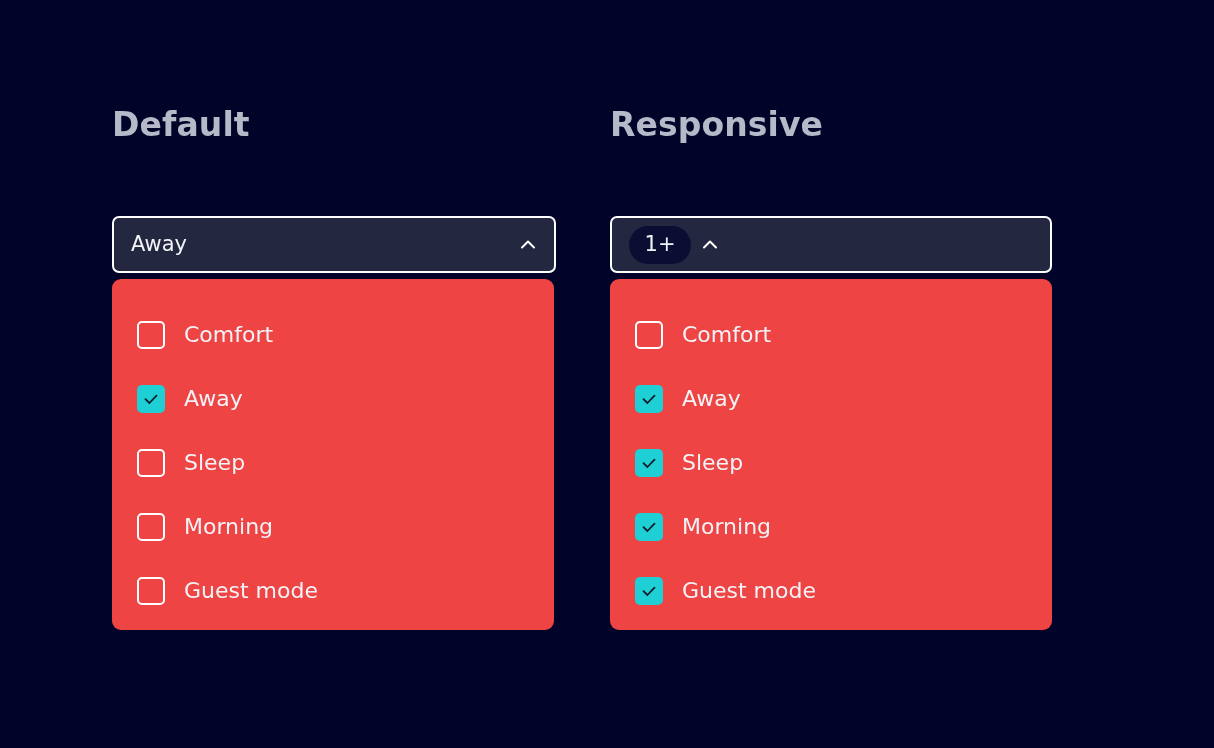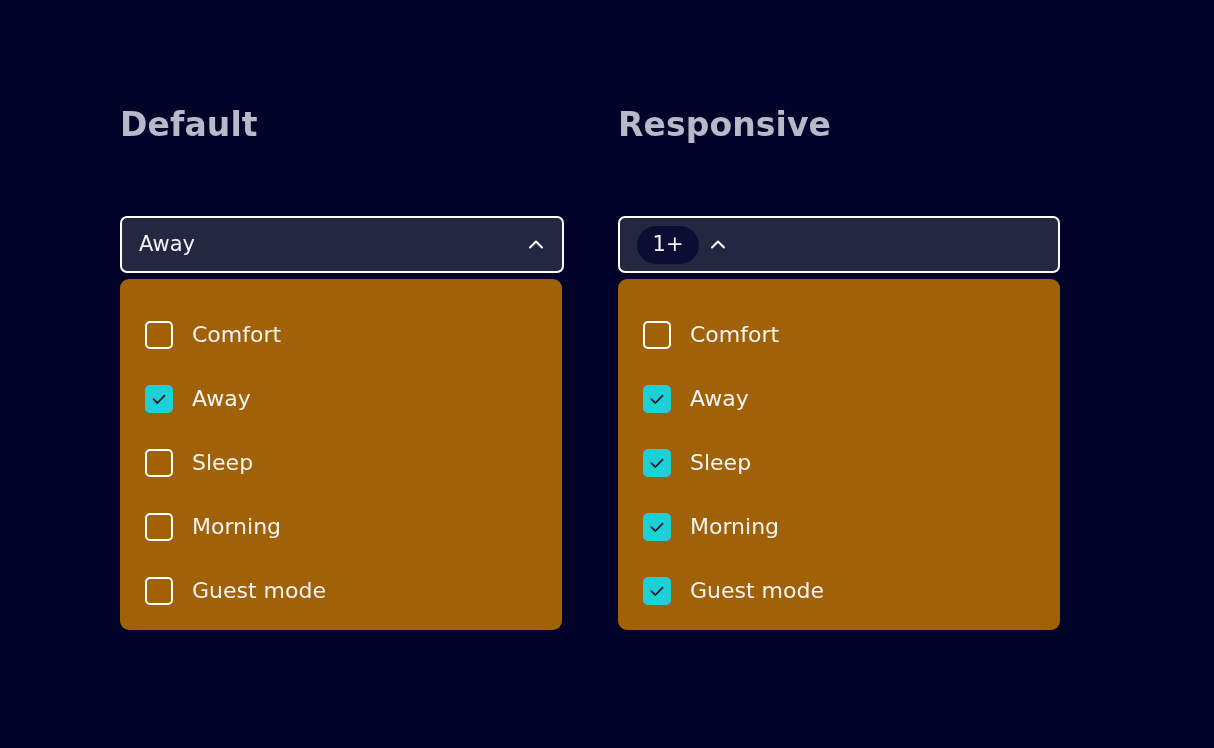--- a/index.html
+++ b/index.html
@@ -12,21 +12,20 @@
     height: 748px;
     background: #020329;
     font-family: "DejaVu Sans", "Liberation Sans", sans-serif;
     overflow: hidden;
     position: relative;
   }
 
   .stage {
     position: absolute;
     inset: 0;
-    margin-left: 8px;
   }
 
   
   .column {
     position: absolute;
     top: 0;
     width: 460px;
   }
   .column--default    { left: 112px; }
   .column--responsive { left: 610px; }
@@ -97,21 +96,21 @@
     justify-content: center;
   }
   .chevron svg { display: block; }
 
   
   .panel {
     position: absolute;
     top: 279px;
     left: 0;
     box-sizing: border-box;
-    background: #a16207;
+    background: #ef4444;
     border-radius: 9px;
     padding: 24px 0 28px 0;
   }
   .column--default .panel    { width: 442px; height: 351px; }
   .column--responsive .panel { width: 442px; height: 351px; }
 
   .option-row {
     height: 64px;
     display: flex;
     align-items: center;

